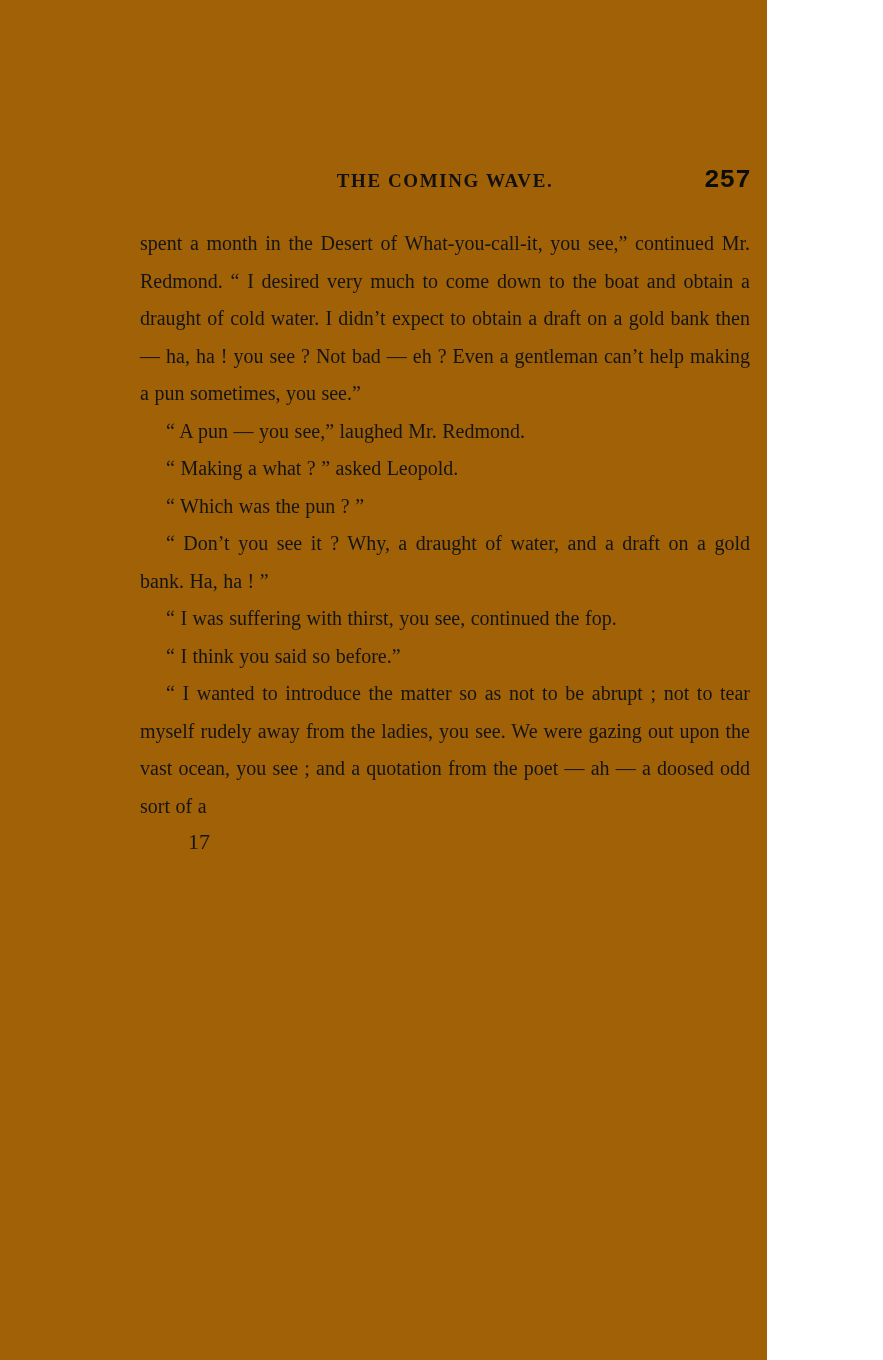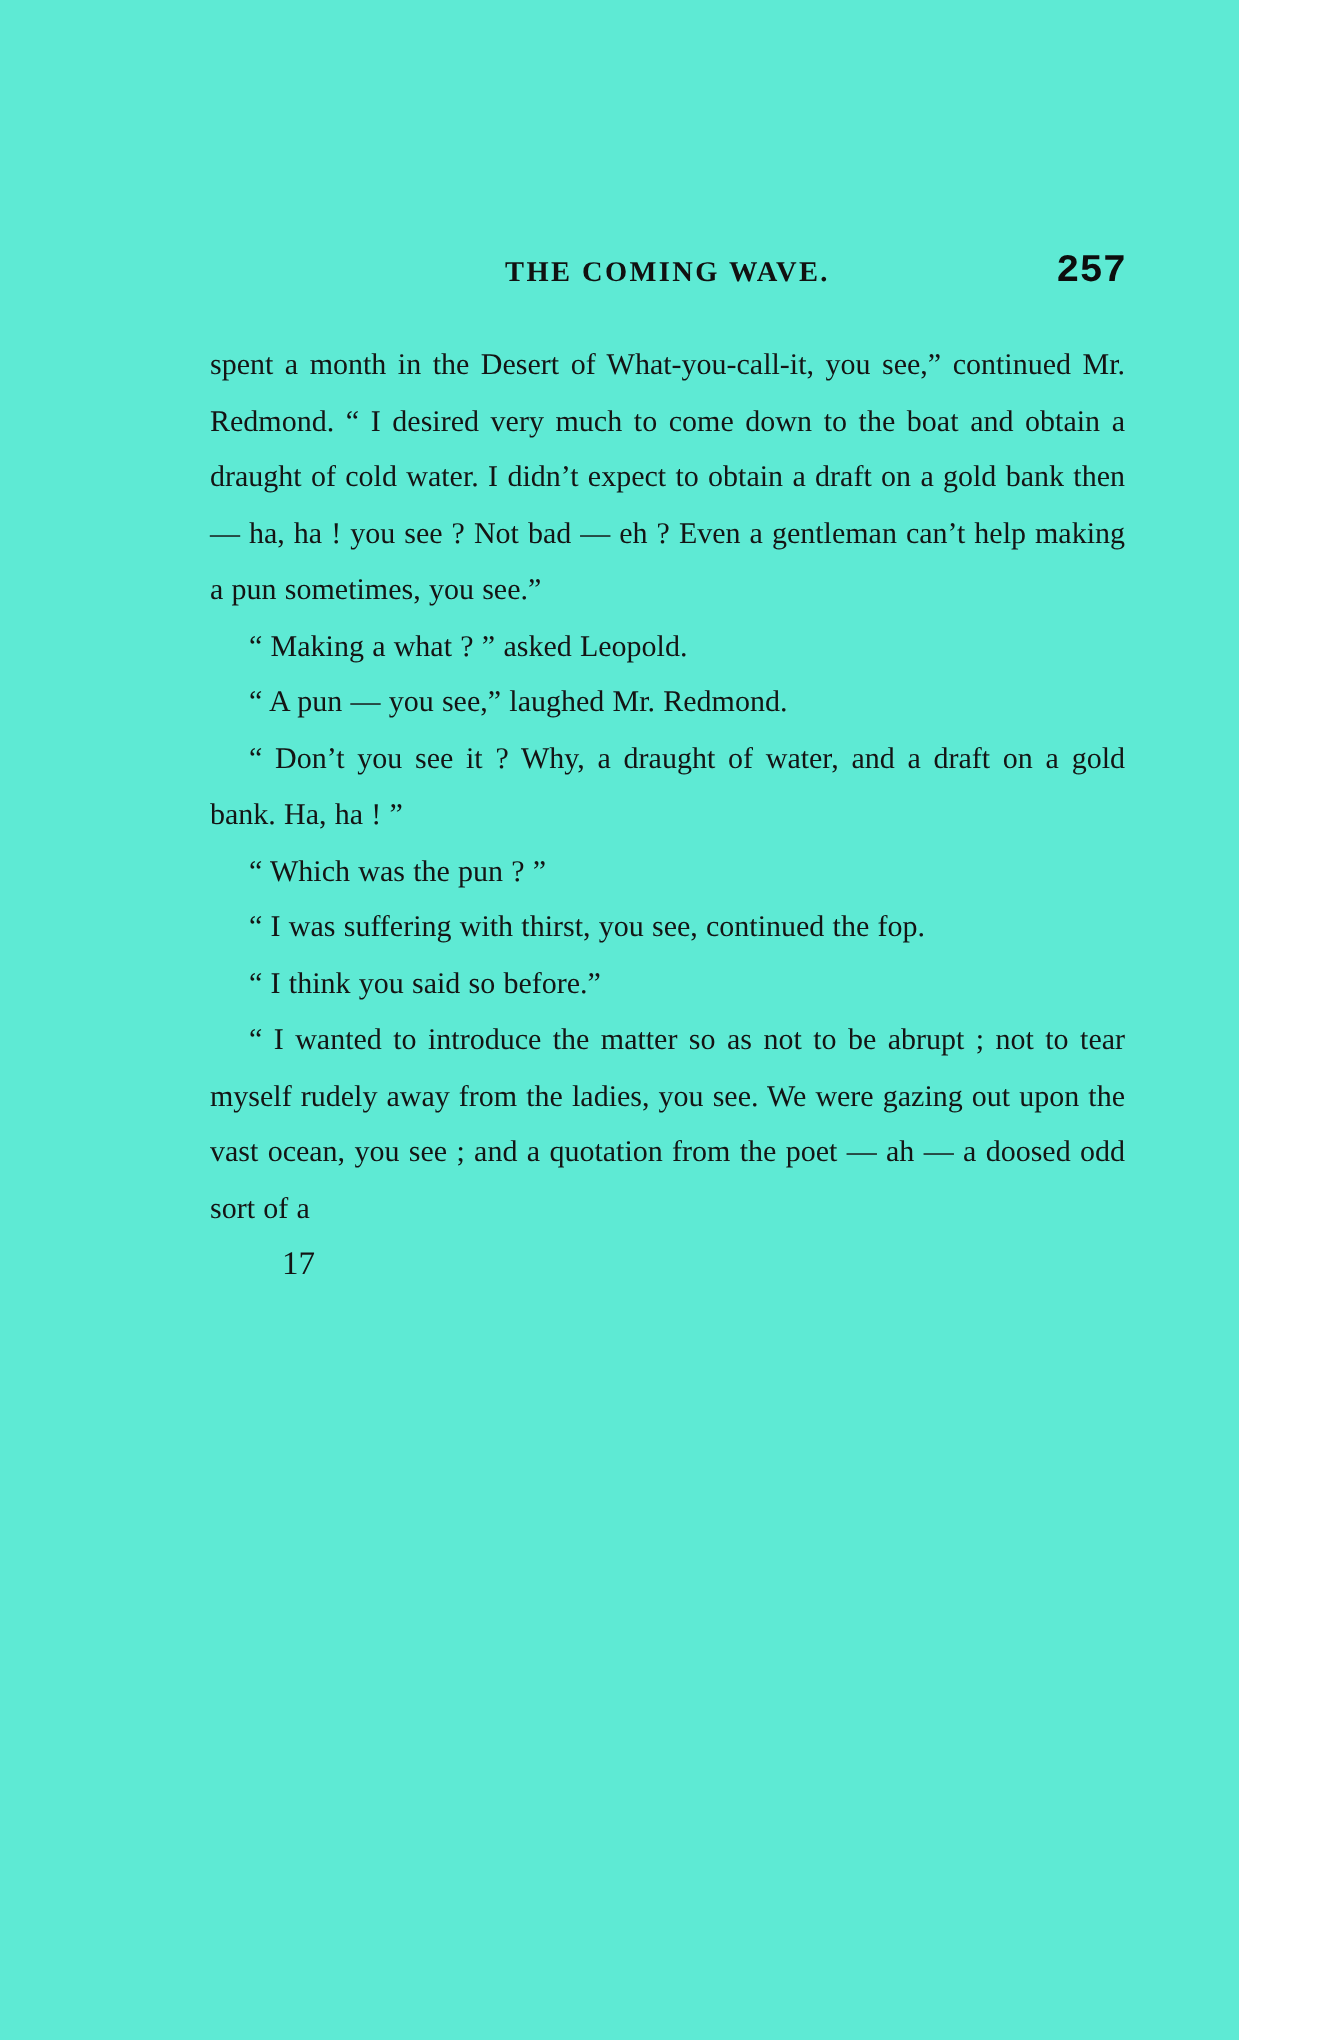--- a/index.html
+++ b/index.html
@@ -9,23 +9,23 @@
   }
   body {
     width: 883px;
     height: 1360px;
     font-family: "Liberation Serif", serif;
     color: #1a1a1a;
     overflow: hidden;
   }
   .page {
     position: relative;
-    width: 826px;
+    width: 767px;
     height: 1360px;
-    background: #5eead4;
+    background: #a16207;
   }
   .page-inner {
     position: absolute;
     left: 140px;
     top: 165px;
     width: 610px;
   }
   
   .running-head {
     display: flex;
@@ -86,24 +86,24 @@
 <div class="page">
   <div class="page-inner">
 
     <div class="running-head">
       <div class="head-title">THE COMING WAVE.</div>
       <div class="folio">257</div>
     </div>
 
     <div class="body-text">
       <p class="flush">spent a month in the Desert of What-you-call-it, you see,” continued Mr. Redmond. “ I desired very much to come down to the boat and obtain a draught of cold water. I didn’t expect to obtain a draft on a gold bank then — ha, ha ! you see ? Not bad — eh ? Even a gentleman can’t help making a pun sometimes, you see.”</p>
+      <p class="indent">“ A pun — you see,” laughed Mr. Redmond.</p>
       <p class="indent">“ Making a what ? ” asked Leopold.</p>
-      <p class="indent">“ A pun — you see,” laughed Mr. Redmond.</p>
+      <p class="indent">“ Which was the pun ? ”</p>
       <p class="indent">“ Don’t you see it ? Why, a draught of water, and a draft on a gold bank. Ha, ha ! ”</p>
-      <p class="indent">“ Which was the pun ? ”</p>
       <p class="indent">“ I was suffering with thirst, you see, continued the fop.</p>
       <p class="indent">“ I think you said so before.”</p>
       <p class="indent">“ I wanted to introduce the matter so as not to be abrupt ; not to tear myself rudely away from the ladies, you see. We were gazing out upon the vast ocean, you see ; and a quotation from the poet — ah — a doosed odd sort of a</p>
     </div>
 
     <div class="signature">17</div>
 
   </div>
 </div>
 

